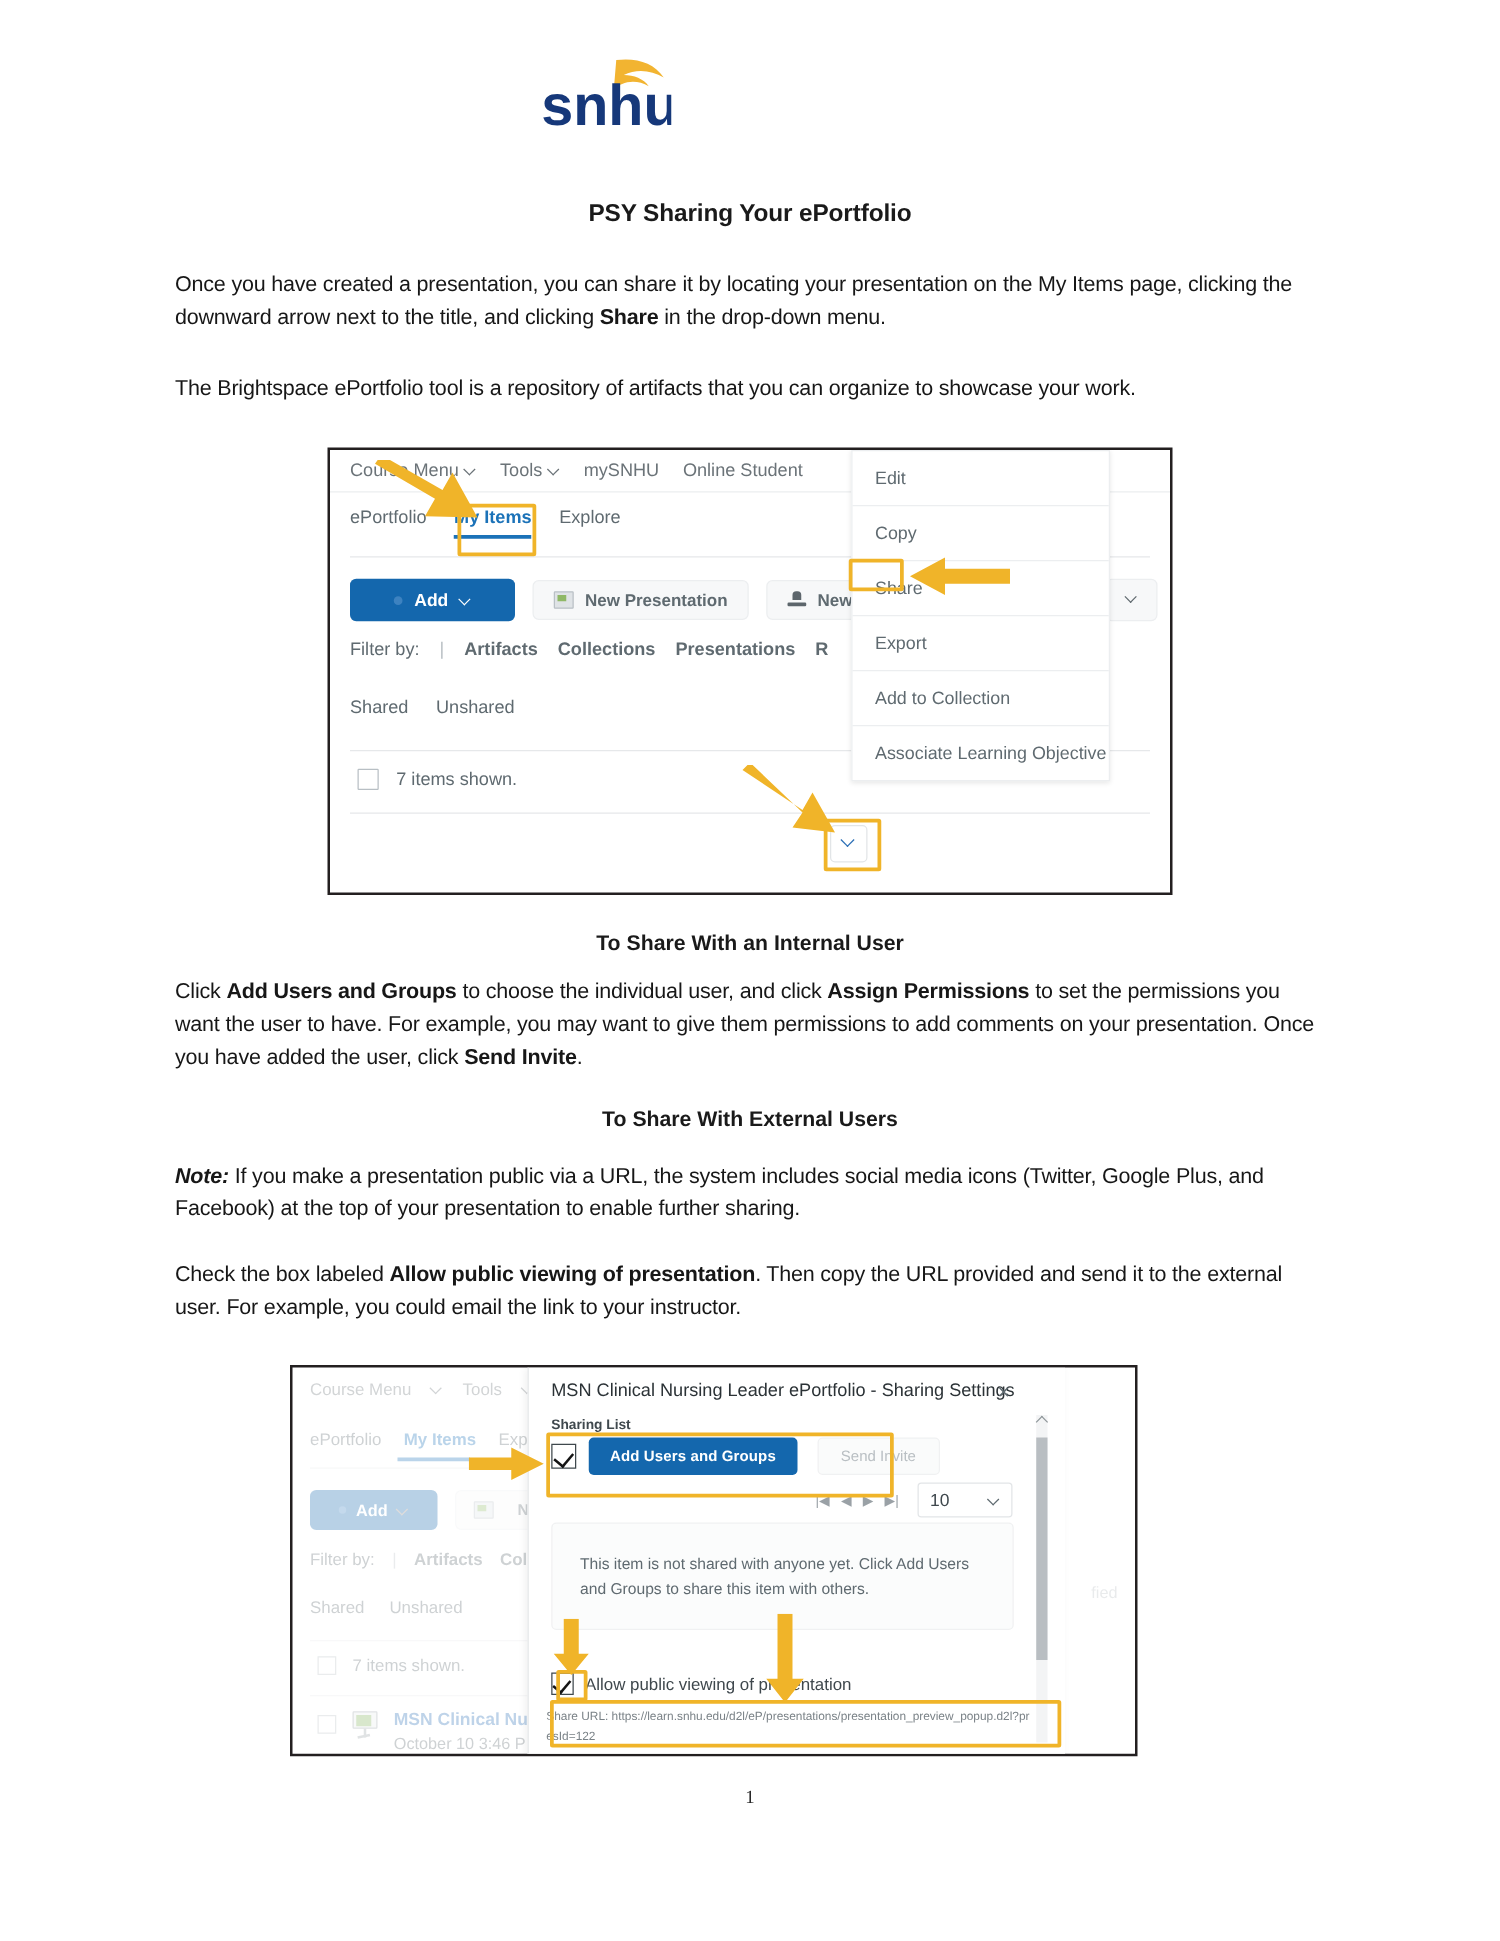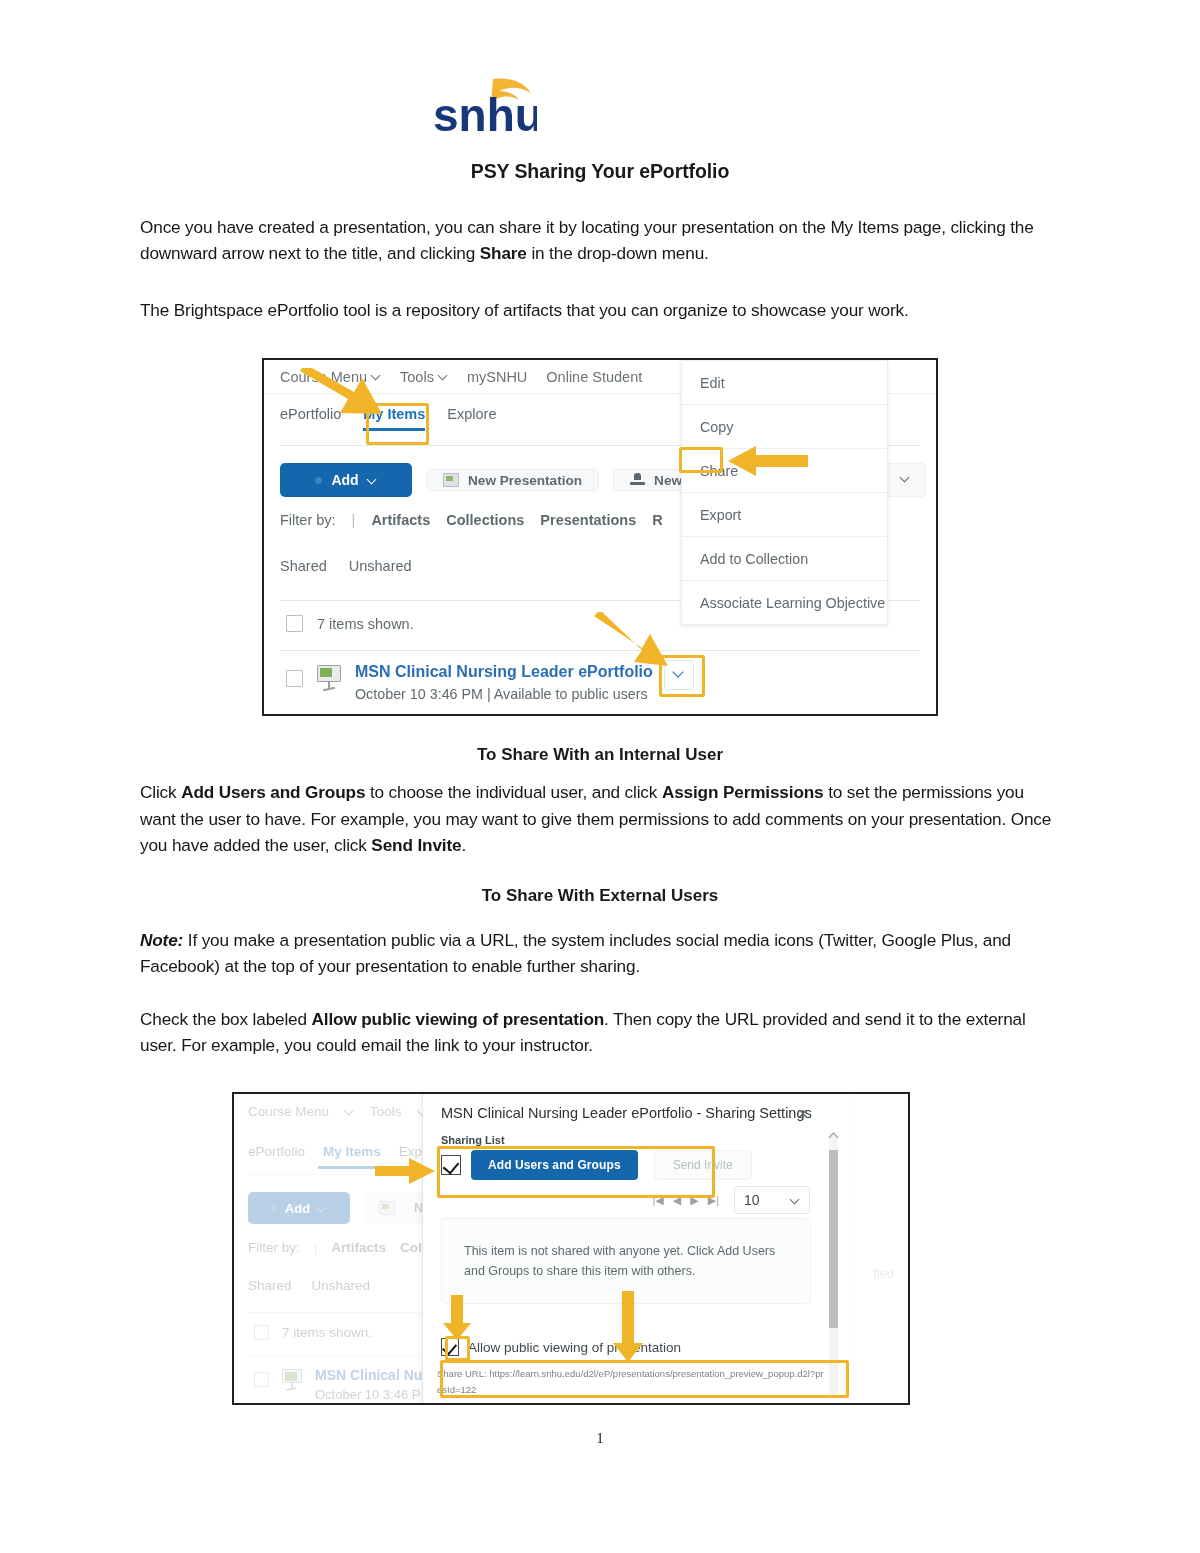--- a/index.html
+++ b/index.html
@@ -6,21 +6,21 @@
   body {
     width: 1200px; height: 1553px;
     background: #ffffff;
     font-family: "Liberation Sans", sans-serif;
     position: relative;
     overflow: hidden;
   }
 
   
   .logo-wrap {
-    position: absolute; left: 0; top: 75px; width: 968px;
+    position: absolute; left: 0; top: 44px; width: 968px;
     text-align: center;
   }
   .logo-svg { display: inline-block; }
 
   
   .doc { position: absolute; left: 140px; top: 0; width: 920px; }
 
   .doc-title {
     text-align: center;
     font-size: 19.5px; font-weight: bold; color: #1a1a1a;
@@ -90,21 +90,21 @@
     display: flex; align-items: center; justify-content: center; gap: 9px;
   }
   .btn-add .dot { width: 7px; height: 7px; border-radius: 50%; background: #3d82c0; }
   .btn-add .cv { width: 9px; height: 9px; position: relative; }
   .btn-add .cv::after {
     content:""; position:absolute; left:0; top:0; width:6px; height:6px;
     border-right:1.8px solid #fff; border-bottom:1.8px solid #fff;
     transform: rotate(45deg);
   }
   .btn-ghost {
-    height: 22px; border-radius: 5px; background: #f7f8f9; border: 1px solid #eceef0;
+    height: 32px; border-radius: 5px; background: #f7f8f9; border: 1px solid #eceef0;
     color: #5f6a70; font-size: 13.6px; font-weight: bold;
     display: flex; align-items: center; gap: 9px; padding: 0 16px;
     white-space: nowrap;
   }
   .icon-pres {
     width: 16px; height: 14px; background: #dfe3e6; border: 1px solid #b9c0c5;
     border-radius: 1px; position: relative; flex: 0 0 auto;
   }
   .icon-pres::after {
     content:""; position:absolute; left:2px; top:2px; width:7px; height:5px; background:#8fb866;
@@ -458,32 +458,20 @@
     <span>Unshared</span>
   </div>
 
   <div class="hr1"></div>
   <div class="itemsrow">
     <span class="cbox"></span>
     <span>7 items shown.</span>
   </div>
   <div class="hr2"></div>
 
-  <div class="listrow">
-    <span class="cbox" style="margin-top:7px;"></span>
-    <span class="li-icon">
-      <span class="scr"></span>
-        <span class="leg"></span>
-        <span class="leg2"></span>
-    </span>
-    <span>
-      <div class="li-title">MSN Clinical Nursing Leader ePortfolio</div>
-      <div class="li-sub">October 10 3:46 PM | Available to public users</div>
-    </span>
-  </div>
   <div class="li-caret">
       <span class="cv"></span>
     </div>
 
   <div class="dd">
     <div class="dd-item">Edit</div>
     <div class="dd-sep"></div>
     <div class="dd-item">Copy</div>
     <div class="dd-sep"></div>
     <div class="dd-item">Share</div>

